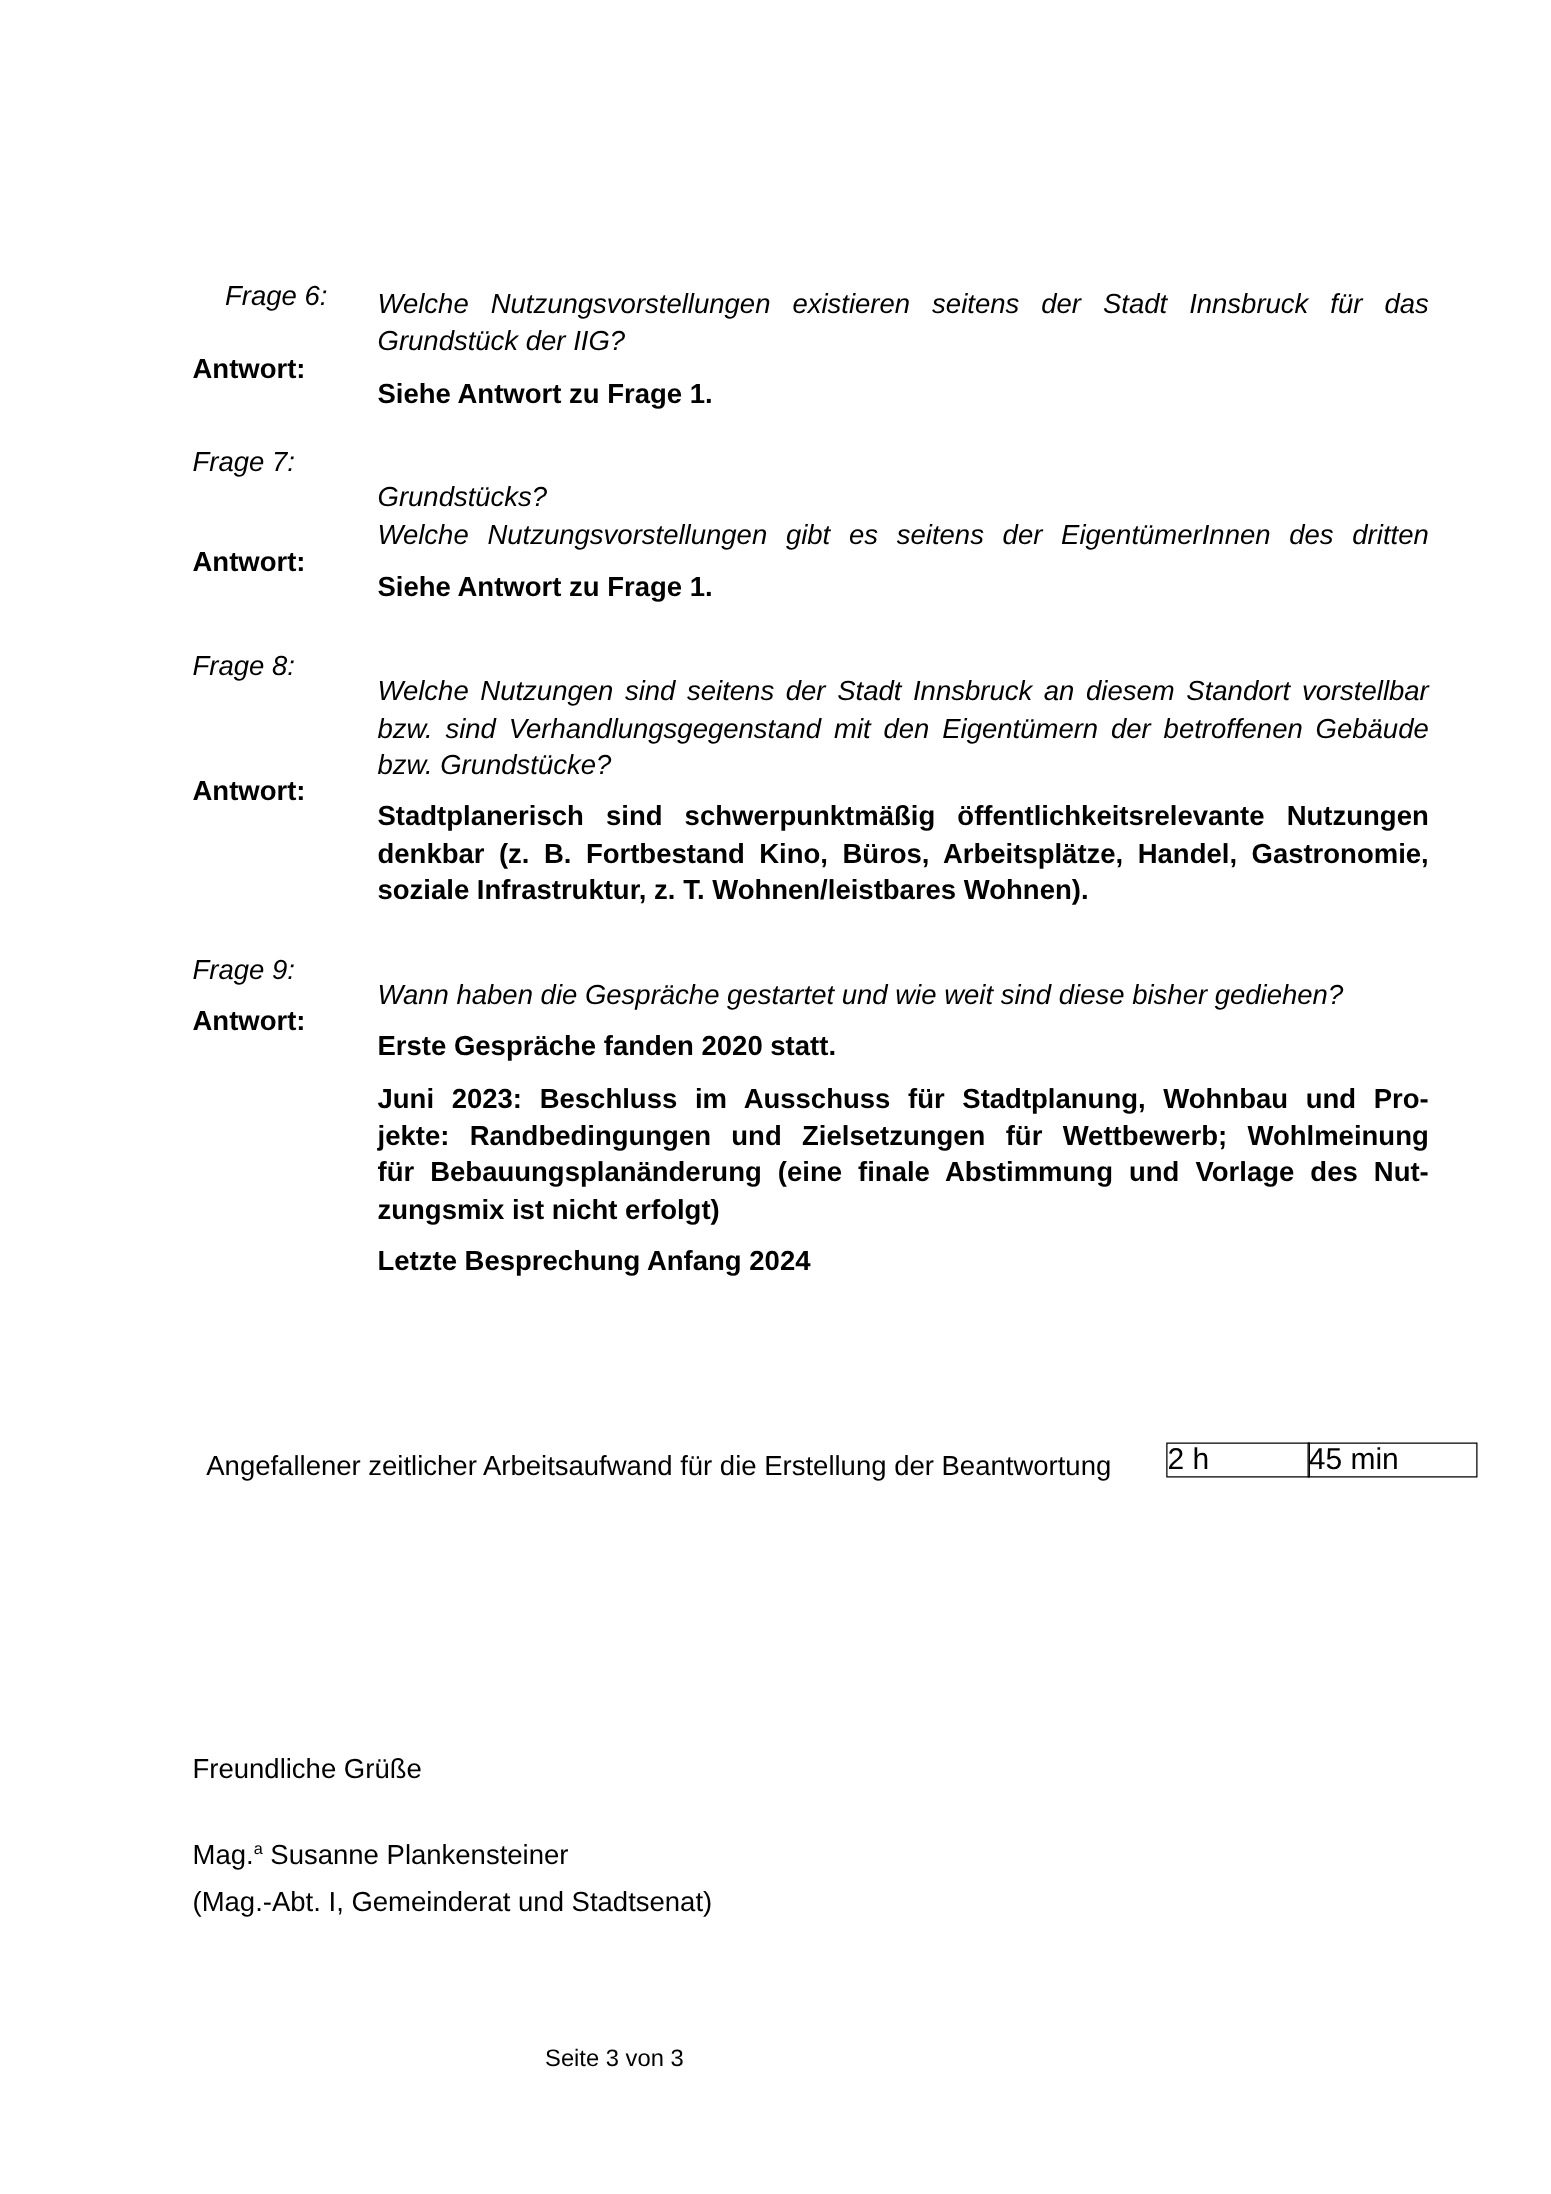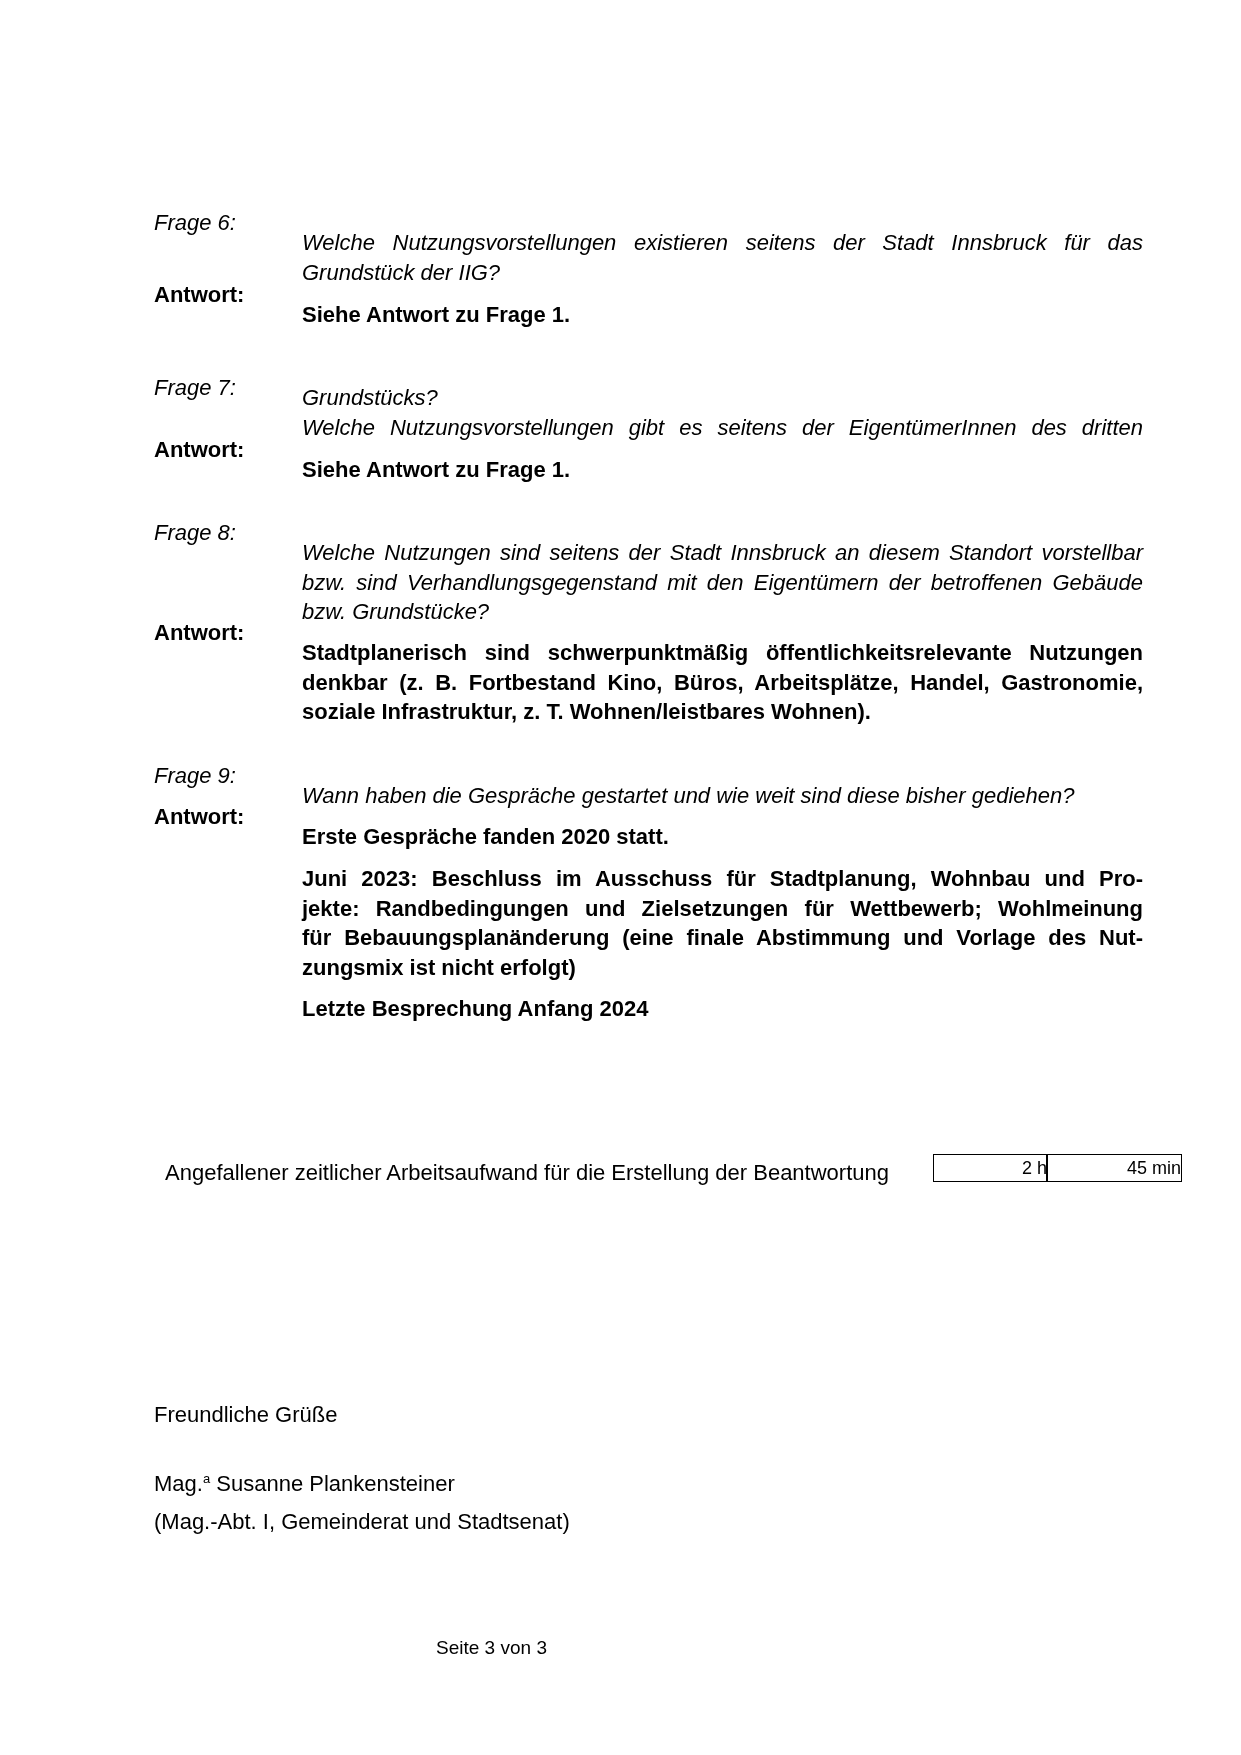--- a/index.html
+++ b/index.html
@@ -6,36 +6,36 @@
   body { width:1241px; height:1755px; position:relative; overflow:hidden;
          font-family:"Liberation Sans", sans-serif; color:#000; font-size:22px; }
   .abs { position:absolute; white-space:nowrap; line-height:26px; }
   .label { left:154px; }
   .col { left:302px; width:841px;margin-top:20px; }
   .it { font-style:italic; }
   .b { font-weight:bold; }
   .just { text-align:justify; text-align-last:justify; white-space:nowrap; }
   .line { display:block; height:29.6px; }
   .box { position:absolute; top:1154px; height:28px; border:1.5px solid #000; box-sizing:border-box;
-         text-align:right; line-height:26px; font-size:18px; }
+         text-align:left; line-height:26px; font-size:24px; }
 </style>
 </head>
 <body>
 
-<div class="abs label it" style="top:210px;">Frage 6:</div>
+<div class="abs label it" style="top:224px;margin-left:26px;">Frage 6:</div>
 <div class="abs col it" style="top:210px;">
   <span class="line just">Welche Nutzungsvorstellungen existieren seitens der Stadt Innsbruck für das</span>
   <span class="line">Grundstück der IIG?</span>
 </div>
 <div class="abs label b" style="top:282px;">Antwort:</div>
 <div class="abs col b" style="top:282px;">
   <span class="line">Siehe Antwort zu Frage 1.</span>
 </div>
 
-<div class="abs label it" style="top:375px;">Frage 7:</div>
+<div class="abs label it" style="top:357px;">Frage 7:</div>
 <div class="abs col it" style="top:365px;">
   <span class="line">Grundstücks?</span>
   <span class="line just">Welche Nutzungsvorstellungen gibt es seitens der EigentümerInnen des dritten</span>
 </div>
 <div class="abs label b" style="top:437px;">Antwort:</div>
 <div class="abs col b" style="top:437px;">
   <span class="line">Siehe Antwort zu Frage 1.</span>
 </div>
 
 <div class="abs label it" style="top:520px;">Frage 8:</div>

